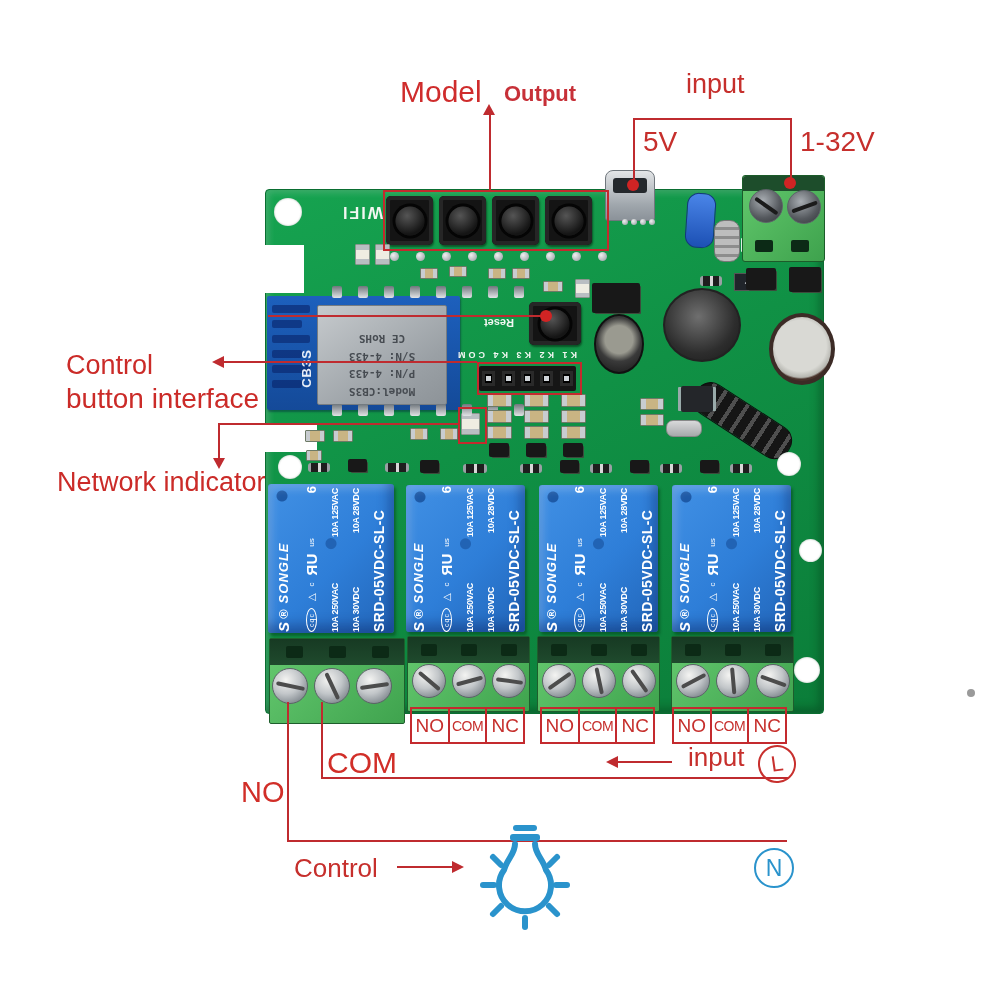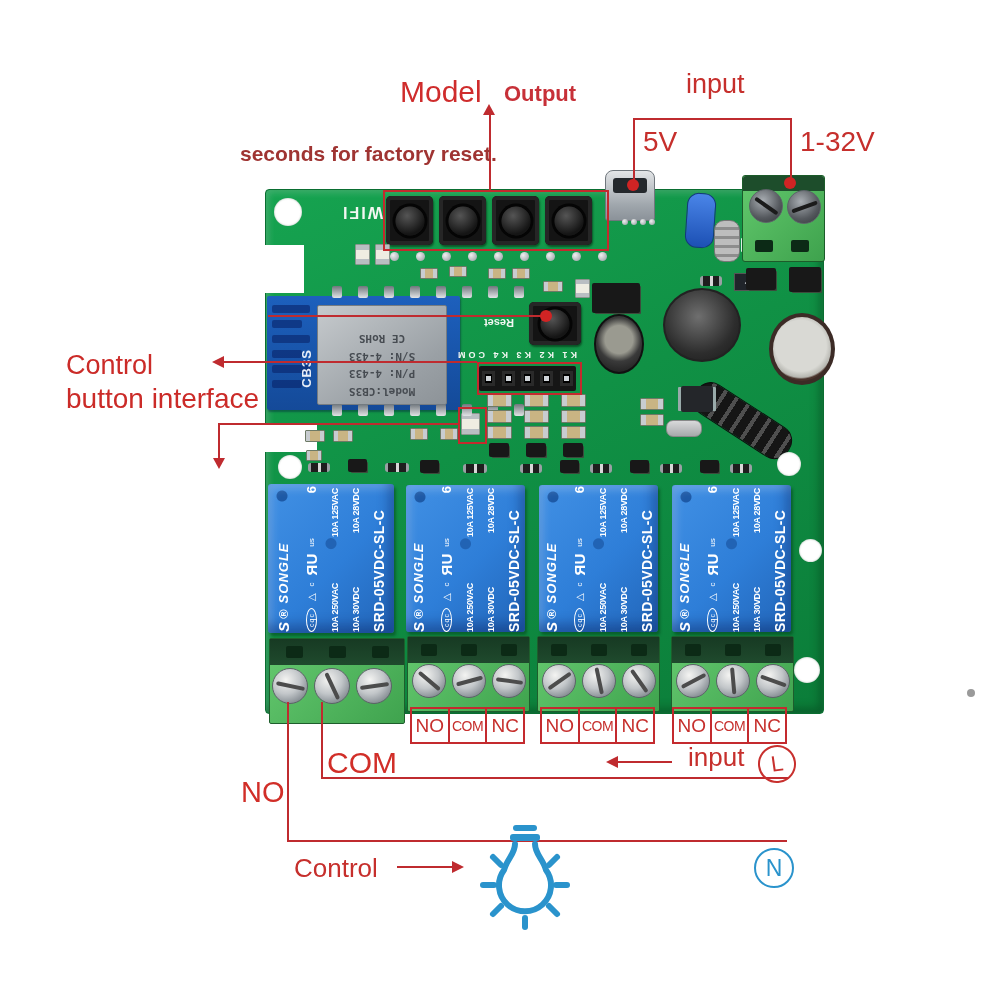--- a/index.html
+++ b/index.html
@@ -354,23 +354,23 @@
     <div class="pincell">NO</div>
     <div class="pincell mid">COM</div>
     <div class="pincell">NC</div>
   </div>
 
   <div class="rtxt" style="left:400px;top:76px;font-size:30px;color:#cf2c2c;">Model</div>
   <div class="rtxt" style="left:504px;top:82px;font-size:22px;font-weight:bold;color:#c73038;">Output</div>
   <div class="rtxt" style="left:686px;top:70px;font-size:27px;">input</div>
   <div class="rtxt" style="left:643px;top:127px;font-size:28px;">5V</div>
   <div class="rtxt" style="left:800px;top:127px;font-size:28px;">1-32V</div>
-  <div class="rtxt" style="left:240px;top:143px;font-size:21px;font-weight:bold;color:#9f3432;">seconds for factory reset.</div>
   <div class="rtxt" style="left:66px;top:351px;font-size:27px;color:#cb2b28;">Control</div>
   <div class="rtxt" style="left:66px;top:384px;font-size:28px;color:#cb2b28;">button interface</div>
+  <div class="rtxt" style="left:57px;top:468px;font-size:27px;color:#cb2b28;">Network indicator</div>
   <div class="rtxt" style="left:327px;top:747px;font-size:30px;color:#d12e28;">COM</div>
   <div class="rtxt" style="left:241px;top:777px;font-size:29px;color:#d12e28;">NO</div>
   <div class="rtxt" style="left:294px;top:855px;font-size:26px;">Control</div>
   <div class="rtxt" style="left:688px;top:744px;font-size:26px;">input</div>
 
   <div class="circ" style="left:758px;top:745px;width:34px;height:34px;border:2.5px solid #c8302e;color:#c8302e;font-size:22px;transform:rotate(-8deg);">L</div>
   <div class="circ" style="left:754px;top:848px;width:36px;height:36px;border:2px solid #2a93cc;color:#2a93cc;font-size:23px;">N</div>
 
   <svg class="abs" style="left:476px;top:822px;z-index:61;" width="96" height="108" viewBox="0 0 96 108">
     <g stroke="#2a93cc" stroke-width="6" fill="none" stroke-linecap="round">

